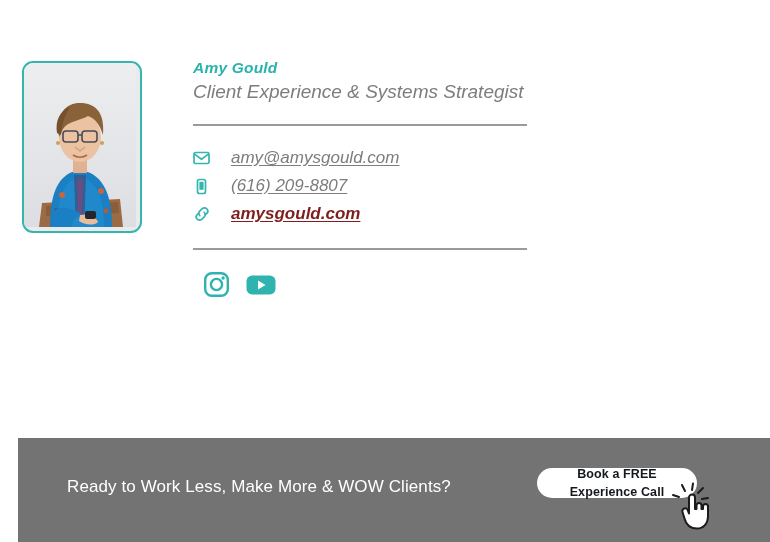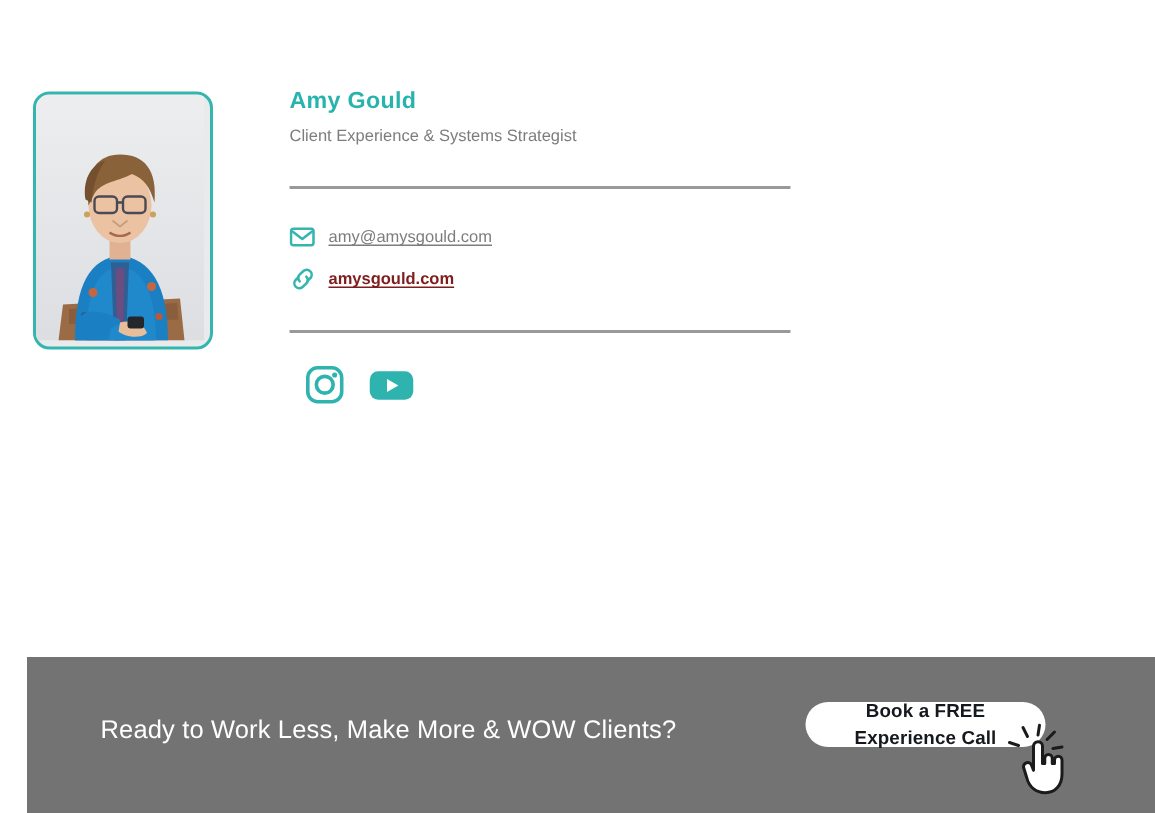--- a/index.html
+++ b/index.html
@@ -15,20 +15,21 @@
     position: relative;
   }
 
   
   #signature {
     position: absolute;
     left: 0;
     top: 0;
     width: 745px;
     height: 430px;
+    font-style: italic;
   }
 
   #photo-frame {
     position: absolute;
     left: 22px;
     top: 61px;
     width: 116px;
     height: 168px;
     border: 2px solid #35b5b0;
     border-radius: 11px;
@@ -47,21 +48,21 @@
   .name {
     color: #29b3ad;
     font-size: 15.5px;
     font-weight: bold;
     letter-spacing: .2px;
     line-height: 20px;
     margin: 0 0 2px 0;
   }
   .subline {
     color: #7d7d7d;
-    font-size: 11px;
+    font-size: 19px;
     line-height: 23px;
     margin: 0;
   }
 
   .divider {
     height: 2px;
     background: #9a9a9a;
     width: 334px;
     margin: 0;
   }
@@ -77,23 +78,24 @@
     height: 28px;
   }
   .contact-icon {
     width: 26px;
     min-width: 26px;
     display: flex;
     align-items: center;
     justify-content: flex-start;
   }
   .contact-text {
-    font-size: 11px;
+    font-size: 17px;
     color: #7d7d7d;
     line-height: 18px;
+    margin-left: 12px;
   }
   .contact-text.link {
     text-decoration: underline;
     text-underline-offset: 2px;
   }
   .contact-text.weblink {
     color: #7f1d1d;
     font-weight: bold;
     text-decoration: underline;
     text-underline-offset: 2px;
@@ -231,20 +233,29 @@
       <div class="contact-row">
         <span class="contact-icon">
           <svg width="17" height="14" viewBox="0 0 17 14">
             <rect x="1" y="1.5" width="15" height="11" rx="1.6" fill="none" stroke="#35b5b0" stroke-width="1.7"></rect>
             <path d="M2 3.4 L8.5 8.3 L15 3.4" fill="none" stroke="#35b5b0" stroke-width="1.7" stroke-linecap="round" stroke-linejoin="round"></path>
           </svg>
         </span>
         <span class="contact-text link">amy@amysgould.com</span>
       </div>
 
+      <div class="contact-row">
+        <span class="contact-icon">
+          <svg width="17" height="17" viewBox="0 0 17 17">
+            <rect x="4.5" y="1.5" width="8" height="14" rx="2" fill="none" stroke="#35b5b0" stroke-width="1.7"></rect>
+            <rect x="6.4" y="3.8" width="4.2" height="8" fill="#35b5b0"></rect>
+          </svg>
+        </span>
+        <span class="contact-text link">(616) 209-8807</span>
+      </div>
 
 
       <div class="contact-row">
         <span class="contact-icon">
           <svg width="18" height="16" viewBox="0 0 18 16">
             <path d="M6.8 9.6 C5.4 8.2 5.5 6.2 6.9 4.9 L9.3 2.7 C10.7 1.4 12.8 1.6 14 3 C15.2 4.4 15 6.4 13.6 7.7 L12.2 9" fill="none" stroke="#35b5b0" stroke-width="1.7" stroke-linecap="round"></path>
             <path d="M11.2 6.4 C12.6 7.8 12.5 9.8 11.1 11.1 L8.7 13.3 C7.3 14.6 5.2 14.4 4 13 C2.8 11.6 3 9.6 4.4 8.3 L5.8 7" fill="none" stroke="#35b5b0" stroke-width="1.7" stroke-linecap="round"></path>
           </svg>
         </span>
         <span class="contact-text weblink">amysgould.com</span>

